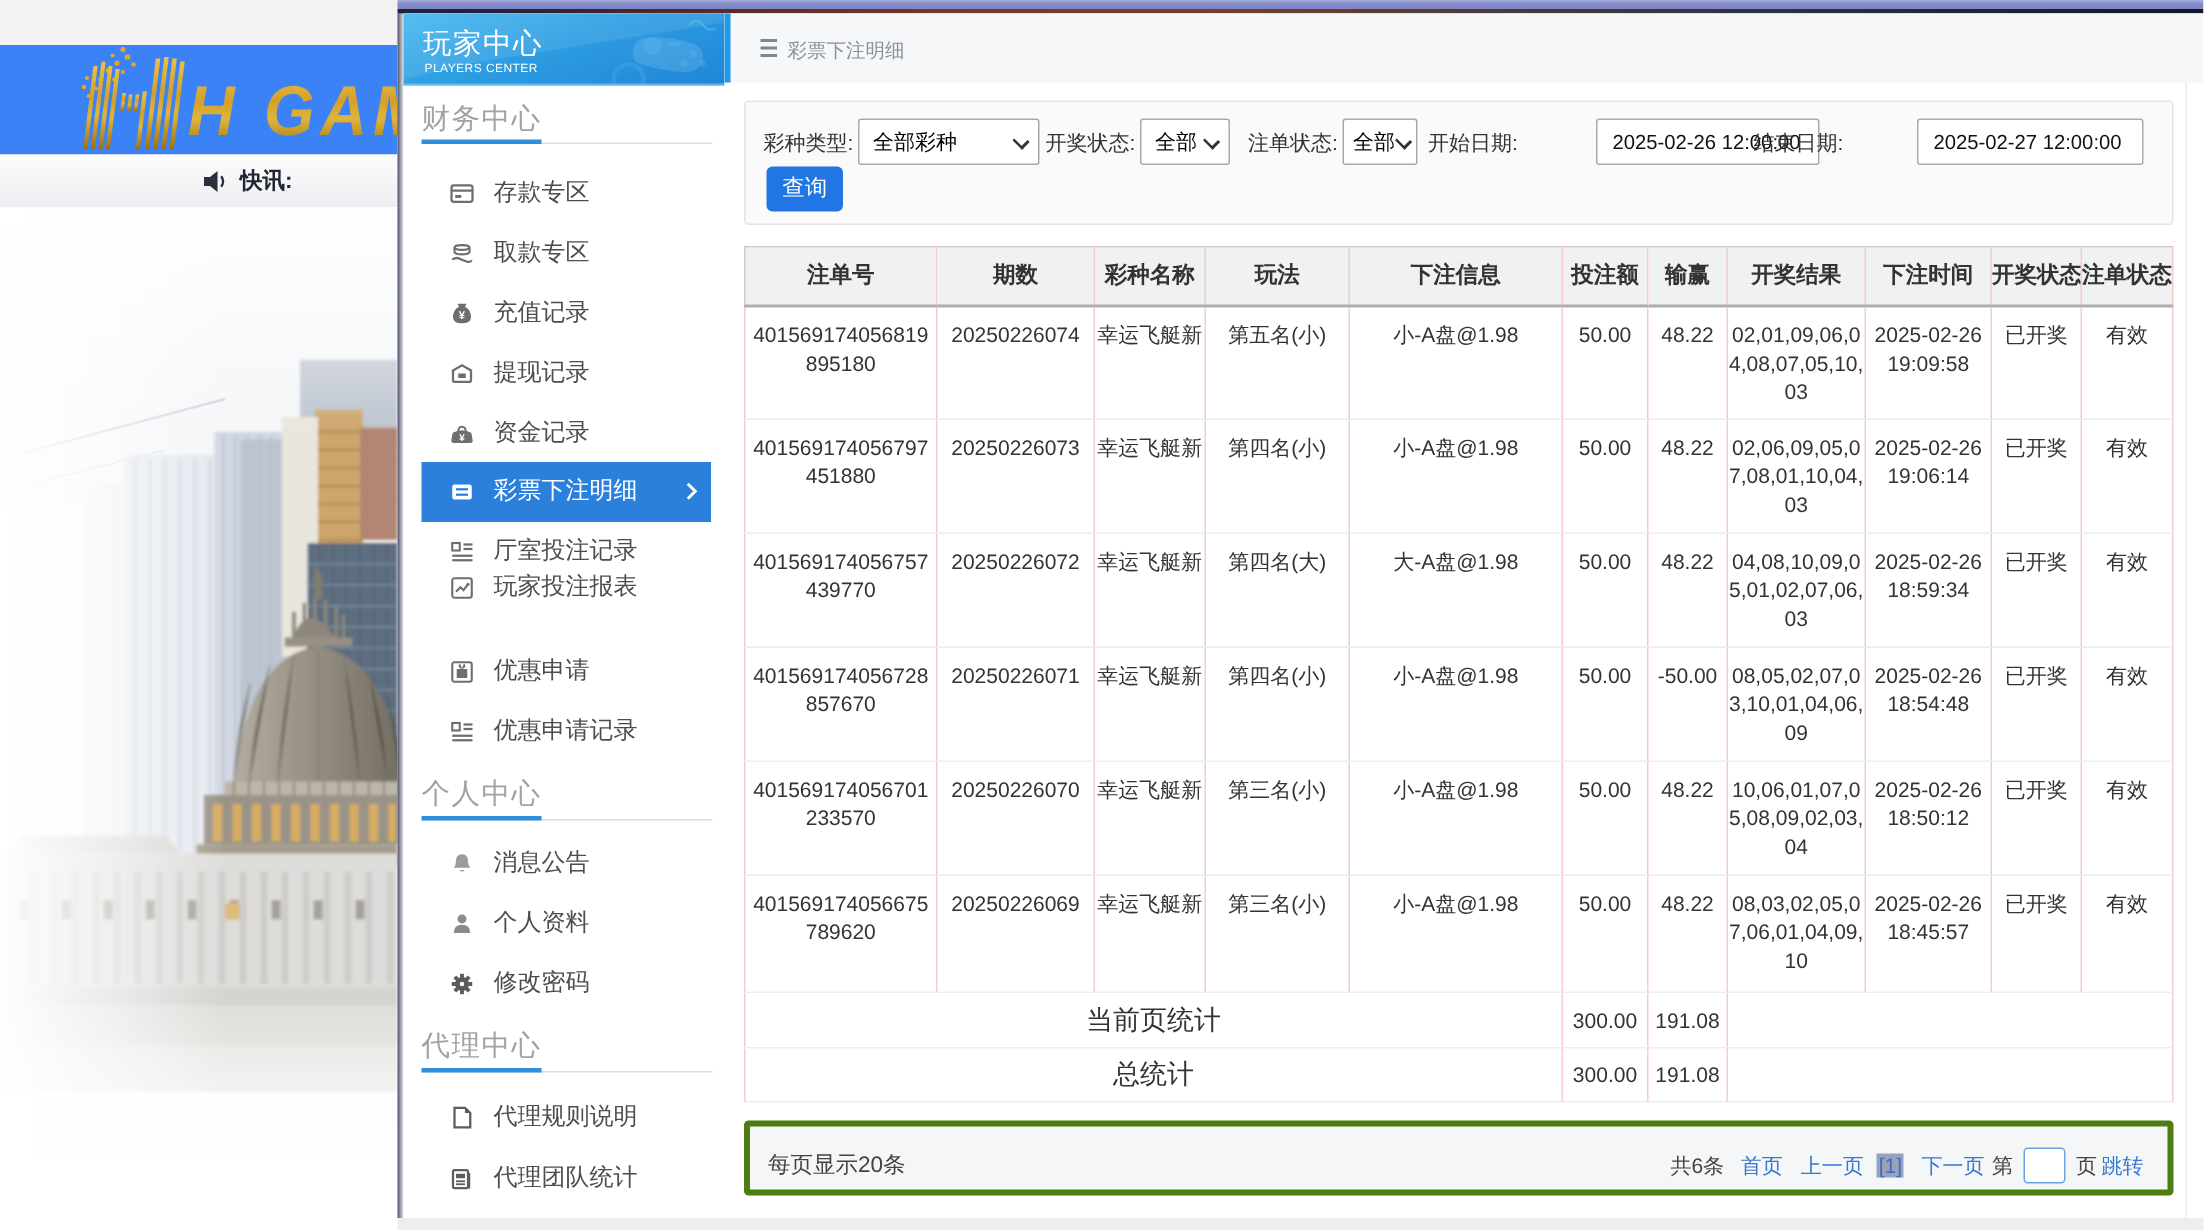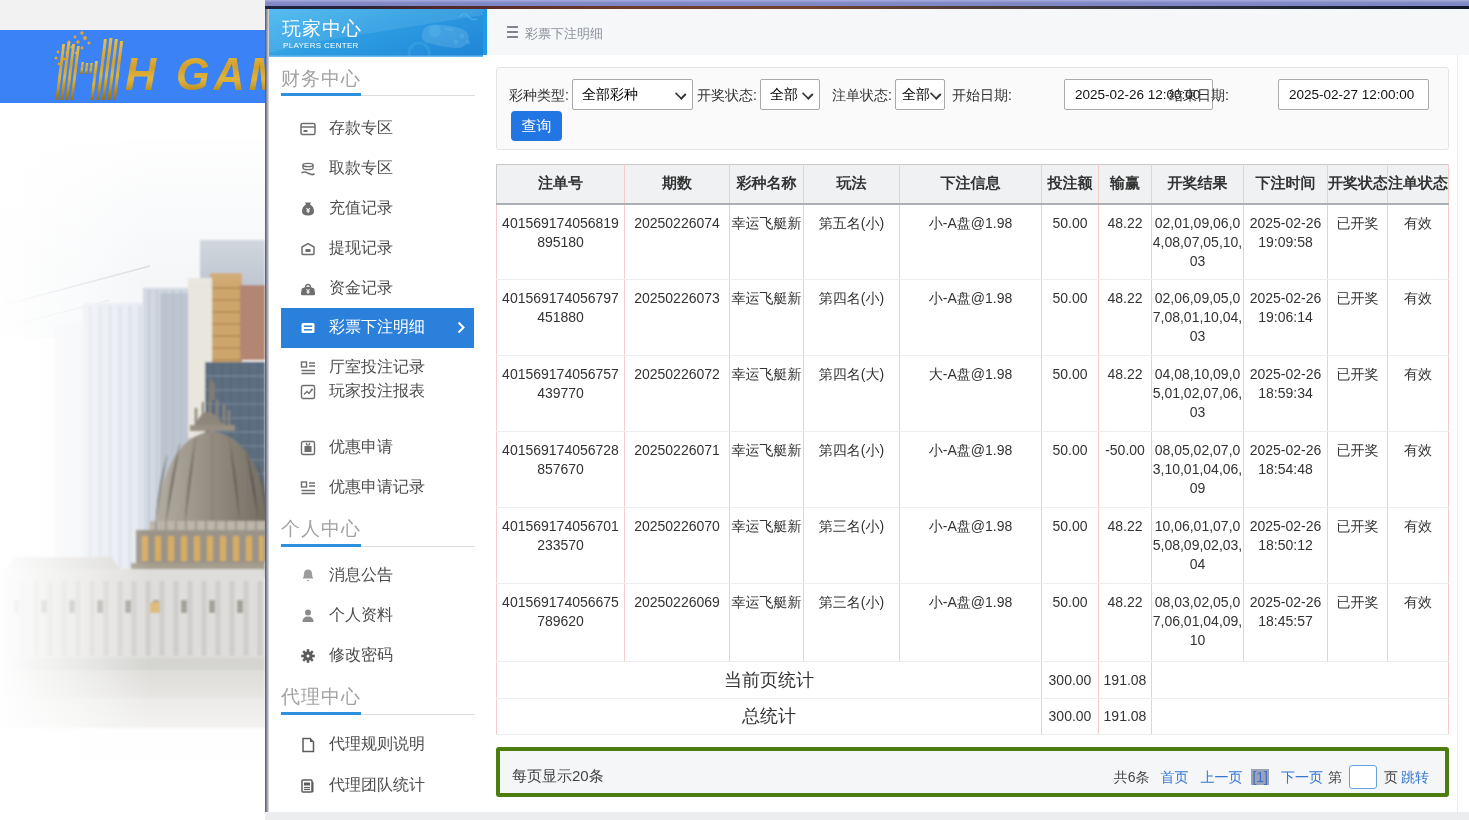--- a/index.html
+++ b/index.html
@@ -309,20 +309,27 @@
       <rect x="48.5" y="33" width="2.4" height="11"></rect>
           <rect x="53" y="31" width="2.8" height="39"></rect>
       <rect x="59" y="9" width="3" height="61"></rect>
           <rect x="64.5" y="8" width="3" height="62"></rect>
       <rect x="70" y="9" width="3" height="61"></rect>
           <rect x="75.5" y="11" width="3" height="59"></rect>
     </g>
     <text x="86" y="60" transform="scale(0.92,1)" font-family="'Liberation Sans',sans-serif" font-size="47" font-weight="bold" font-style="italic" letter-spacing="4.2" fill="url(#gold)">H GAME</text>
   </svg>
   </div>
+  <div id="newsbar" class="abs">
+    <svg class="spk" width="18" height="14" viewBox="0 0 18 14">
+        <polygon points="0,4 4,4 9,0 9,14 4,10 0,10" fill="#2a2e3e"></polygon>
+        <path d="M11.5 3.5 q2.5 3.5 0 7" stroke="#2a2e3e" stroke-width="1.6" fill="none"></path>
+      </svg>
+    <div class="txt">快讯:</div>
+  </div>
 </div>
 
 <div id="topbar" class="abs"></div>
 <div id="darkline" class="abs"></div>
 <div id="sideshadow" class="abs"></div>
 
 <div id="sidebar" class="abs">
   <div id="sbheader" class="abs">
     <svg style="position:absolute;left:0;top:0;" width="214" height="48" viewBox="0 0 214 48">
       <polygon points="0,0 214,0 214,6 40,34 0,44" fill="#ffffff" opacity="0.09"></polygon>

